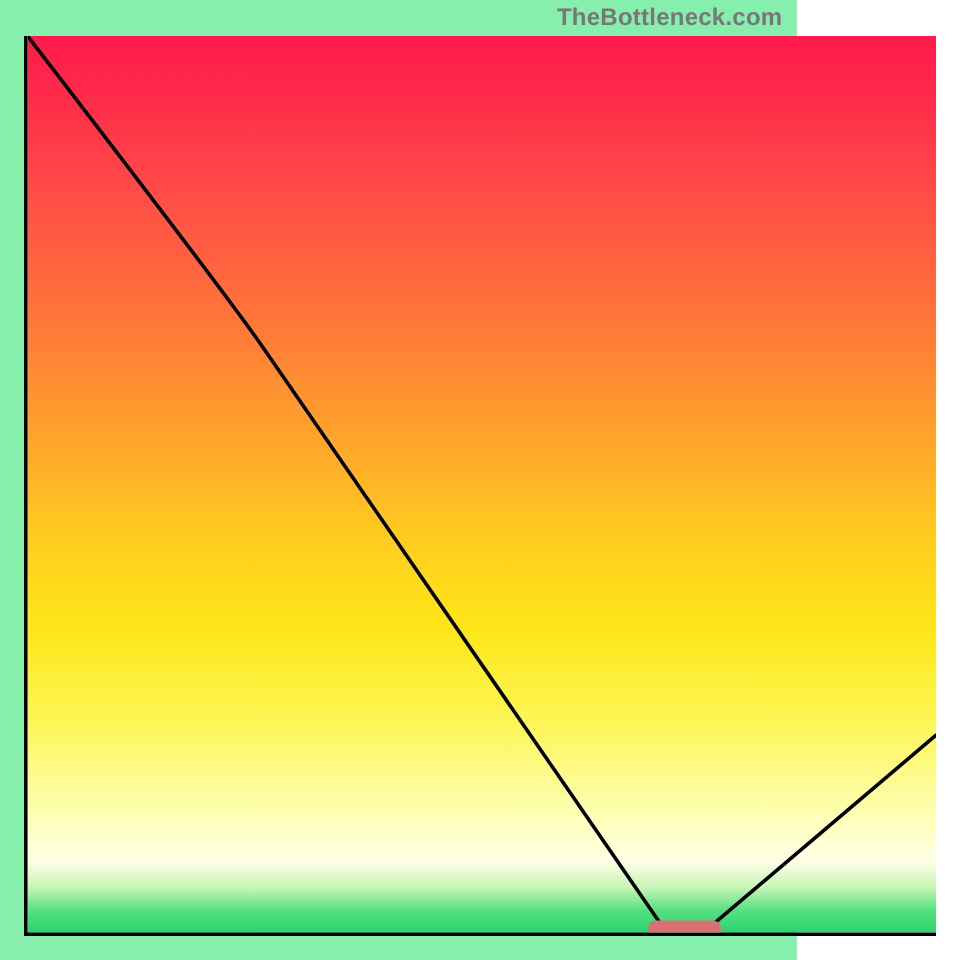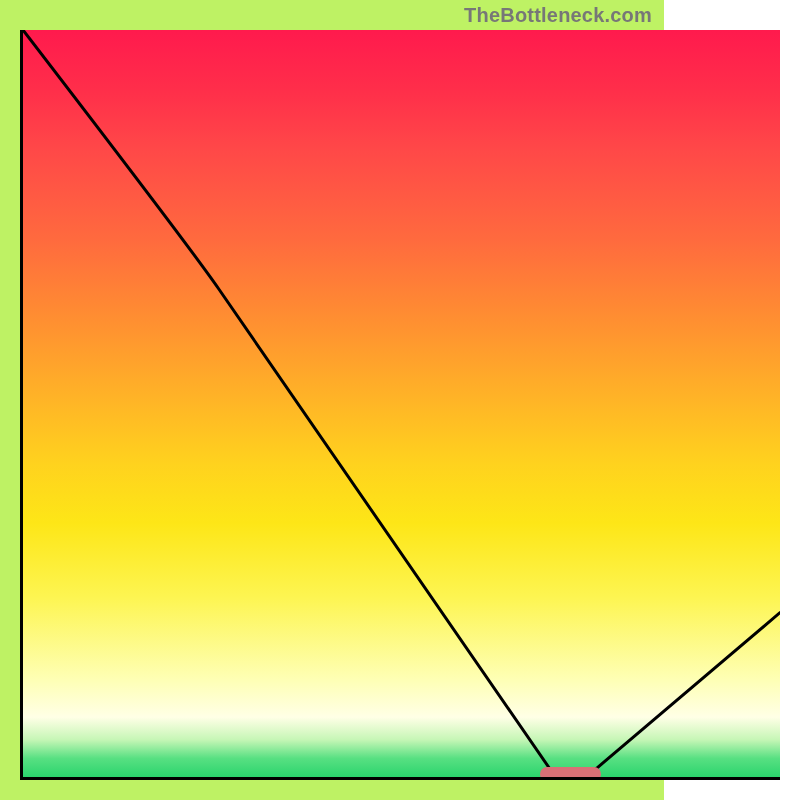--- a/index.html
+++ b/index.html
@@ -7,21 +7,21 @@
     padding: 0;
     width: 800px;
     height: 800px;
     overflow: hidden;
     font-family: Arial, Helvetica, sans-serif;
   }
   .chart-container {
     position: relative;
     width: 664px;
     height: 800px;
-    background: #bef264;
+    background: #86efac;
   }
   .watermark {
     position: absolute;
     top: 4px;
     right: 12px;
     font-size: 20px;
     font-weight: 600;
     color: #777777;
     letter-spacing: 0.2px;
   }

